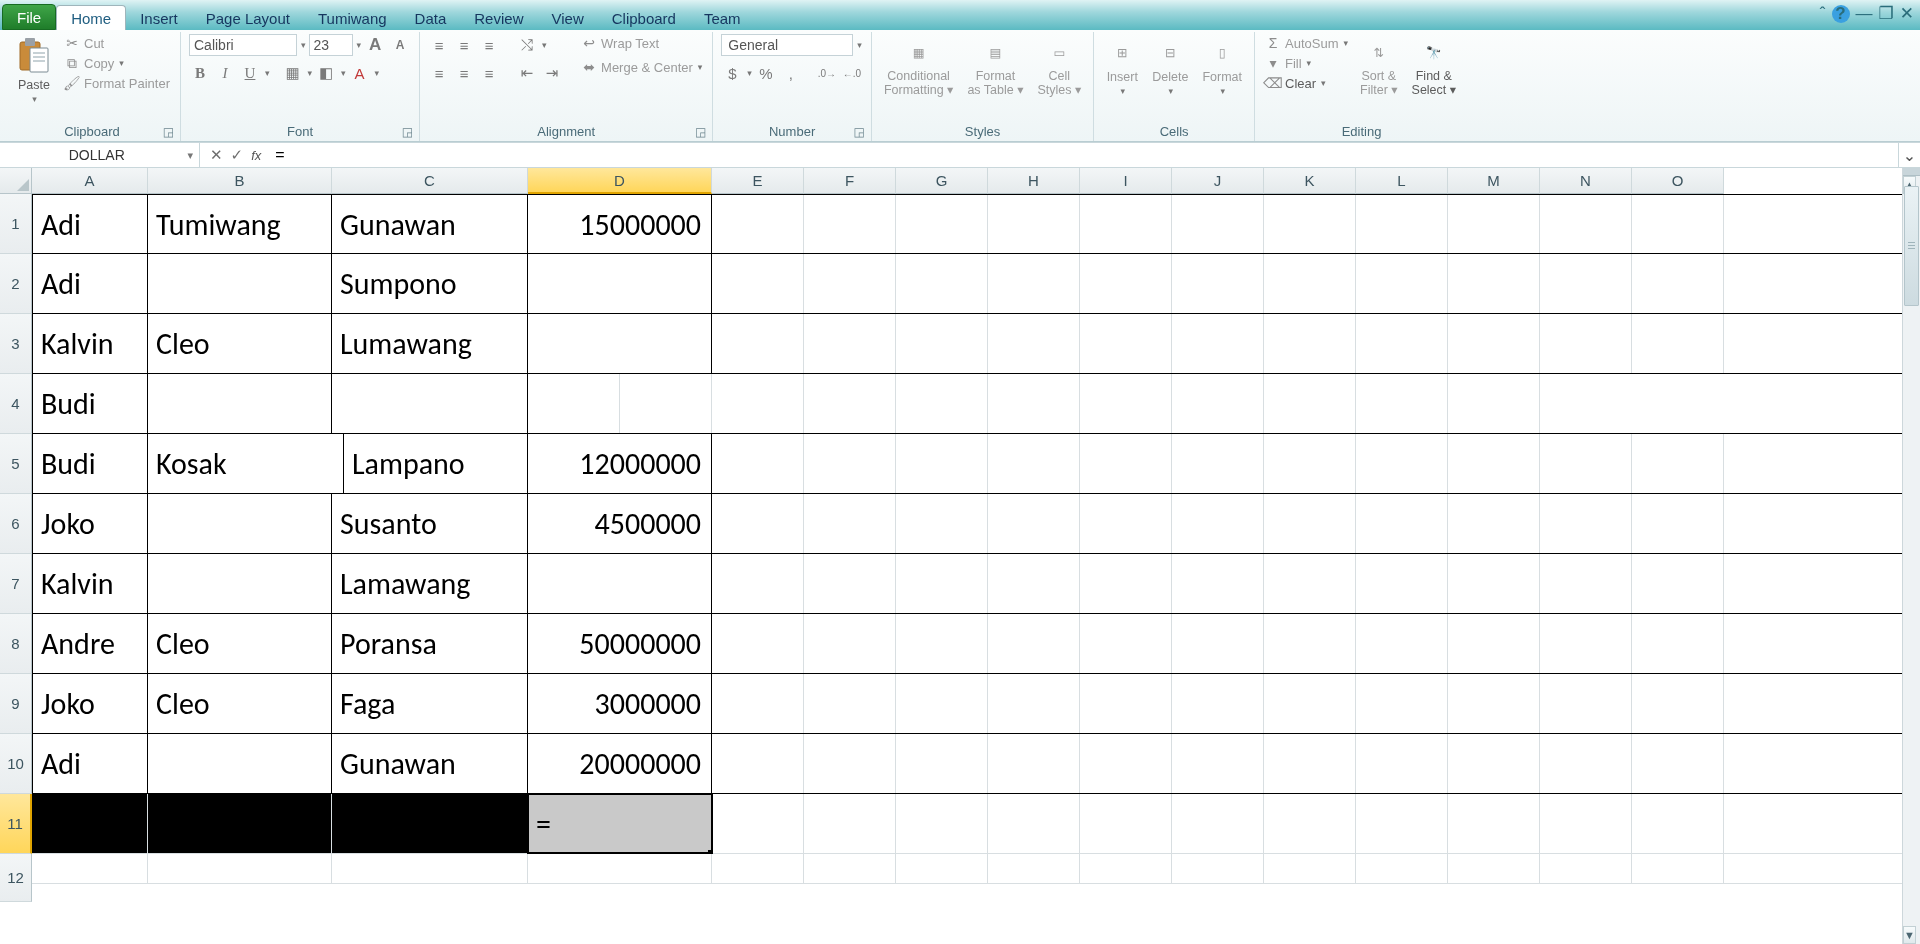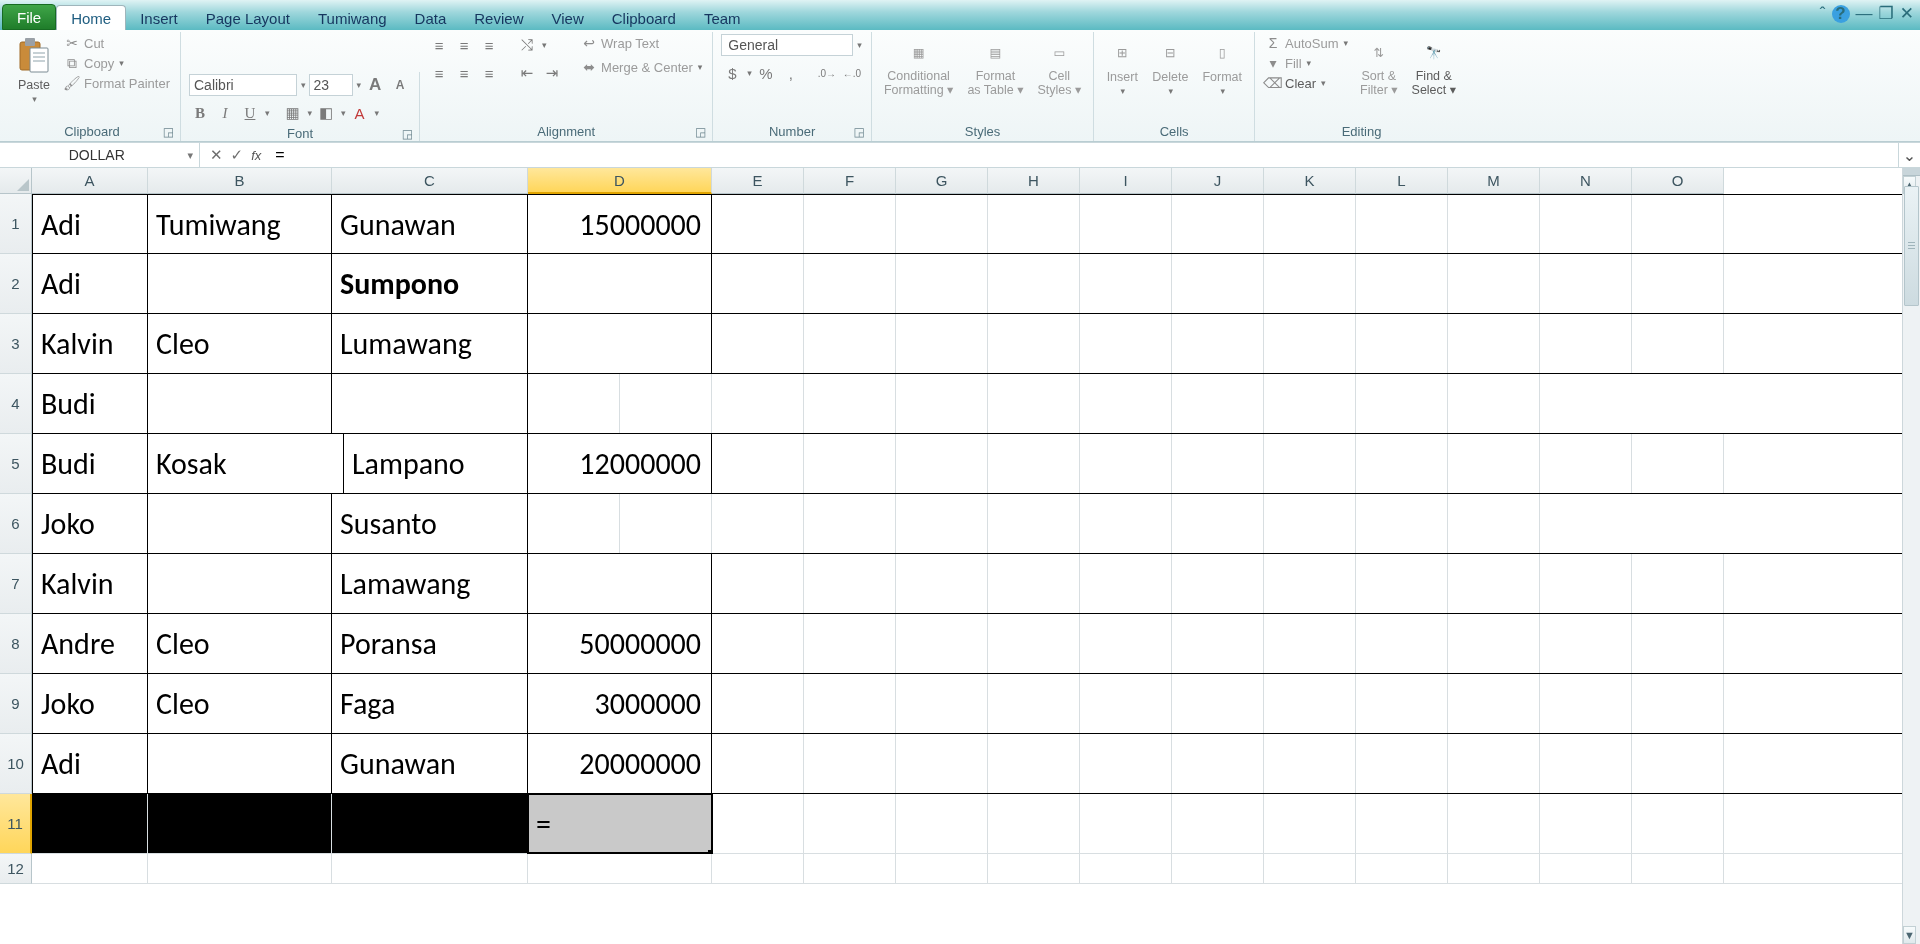--- a/index.html
+++ b/index.html
@@ -233,21 +233,21 @@
           </div>
         <div class="btn-sm disabled">
             <span class="ico16">🖌</span>
             <span>Format Painter</span>
           </div>
       </div>
     </div>
     <div class="group-label"><span>Clipboard</span><span class="dlg">◲</span></div>
   </div>
 
-  <div class="group" style="min-width:220px;margin-top:40px;">
+  <div class="group" style="min-width:220px;">
     <div class="group-body col" style="gap:6px;">
       <div class="btnrow">
         <input class="fake font-name" value="Calibri" style="">
         <span class="drop">▾</span>
         <input class="fake font-size" value="23" style="">
         <span class="drop">▾</span>
         <span class="sq disabled" style="font-size:17px;font-weight:bold;">A</span>
         <span class="sq disabled" style="font-size:12px;font-weight:bold;">A</span>
       </div>
       <div class="btnrow">
@@ -430,21 +430,21 @@
       <div class="rh" style="height: 60px;">2</div>
       <div class="rh" style="height: 60px;">3</div>
       <div class="rh" style="height: 60px;">4</div>
       <div class="rh" style="height: 60px;">5</div>
       <div class="rh" style="height: 60px;">6</div>
       <div class="rh" style="height: 60px;">7</div>
       <div class="rh" style="height: 60px;">8</div>
       <div class="rh" style="height: 60px;">9</div>
       <div class="rh" style="height: 60px;">10</div>
       <div class="rh sel" style="height: 60px;">11</div>
-      <div class="rh" style="height: 30px;">12</div>
+      <div class="rh" style="height: 48px;">12</div>
     </div>
   <div class="cells" id="cells">
       <div class="row" style="height: 60px; border-top: 1.5px solid rgb(0, 0, 0); border-bottom: 1px solid rgb(0, 0, 0);">
         <div class="cell" style="width: 116px; border-left: 1.5px solid rgb(0, 0, 0); border-right: 1px solid rgb(0, 0, 0);">Adi</div>
         <div class="cell" style="width: 184px; border-right: 1px solid rgb(0, 0, 0);">Tumiwang</div>
         <div class="cell" style="width: 196px; border-right: 1px solid rgb(0, 0, 0);">Gunawan</div>
         <div class="cell right data-border" style="width: 184px; border-right: 1px solid rgb(0, 0, 0);">15000000</div>
         <div class="cell" style="width: 92px;"></div>
         <div class="cell" style="width: 92px;"></div>
         <div class="cell" style="width: 92px;"></div>
@@ -453,21 +453,21 @@
         <div class="cell" style="width: 92px;"></div>
         <div class="cell" style="width: 92px;"></div>
         <div class="cell" style="width: 92px;"></div>
         <div class="cell" style="width: 92px;"></div>
         <div class="cell" style="width: 92px;"></div>
         <div class="cell" style="width: 92px;"></div>
       </div>
       <div class="row" style="height: 60px; border-bottom: 1px solid rgb(0, 0, 0);">
         <div class="cell" style="width: 116px; border-left: 1.5px solid rgb(0, 0, 0); border-right: 1px solid rgb(0, 0, 0);">Adi</div>
         <div class="cell" style="width: 184px; border-right: 1px solid rgb(0, 0, 0);"></div>
-        <div class="cell" style="width: 196px; border-right: 1px solid rgb(0, 0, 0); font-weight: bold;">Sumpono</div>
+        <div class="cell" style="width: 196px; border-right: 1px solid rgb(0, 0, 0);">Sumpono</div>
         <div class="cell right data-border" style="width: 184px; border-right: 1px solid rgb(0, 0, 0);"></div>
         <div class="cell" style="width: 92px;"></div>
         <div class="cell" style="width: 92px;"></div>
         <div class="cell" style="width: 92px;"></div>
         <div class="cell" style="width: 92px;"></div>
         <div class="cell" style="width: 92px;"></div>
         <div class="cell" style="width: 92px;"></div>
         <div class="cell" style="width: 92px;"></div>
         <div class="cell" style="width: 92px;"></div>
         <div class="cell" style="width: 92px;"></div>
@@ -521,20 +521,21 @@
         <div class="cell" style="width: 92px;"></div>
         <div class="cell" style="width: 92px;"></div>
         <div class="cell" style="width: 92px;"></div>
         <div class="cell" style="width: 92px;"></div>
         <div class="cell" style="width: 92px;"></div>
       </div>
       <div class="row" style="height: 60px; border-bottom: 1px solid rgb(0, 0, 0);">
         <div class="cell" style="width: 116px; border-left: 1.5px solid rgb(0, 0, 0); border-right: 1px solid rgb(0, 0, 0);">Joko</div>
         <div class="cell" style="width: 184px; border-right: 1px solid rgb(0, 0, 0);"></div>
         <div class="cell" style="width: 196px; border-right: 1px solid rgb(0, 0, 0);">Susanto</div>
+        <div class="cell right data-border" style="width: 184px; border-right: 1px solid rgb(0, 0, 0);">4500000</div>
         <div class="cell" style="width: 92px;"></div>
         <div class="cell" style="width: 92px;"></div>
         <div class="cell" style="width: 92px;"></div>
         <div class="cell" style="width: 92px;"></div>
         <div class="cell" style="width: 92px;"></div>
         <div class="cell" style="width: 92px;"></div>
         <div class="cell" style="width: 92px;"></div>
         <div class="cell" style="width: 92px;"></div>
         <div class="cell" style="width: 92px;"></div>
         <div class="cell" style="width: 92px;"></div>

